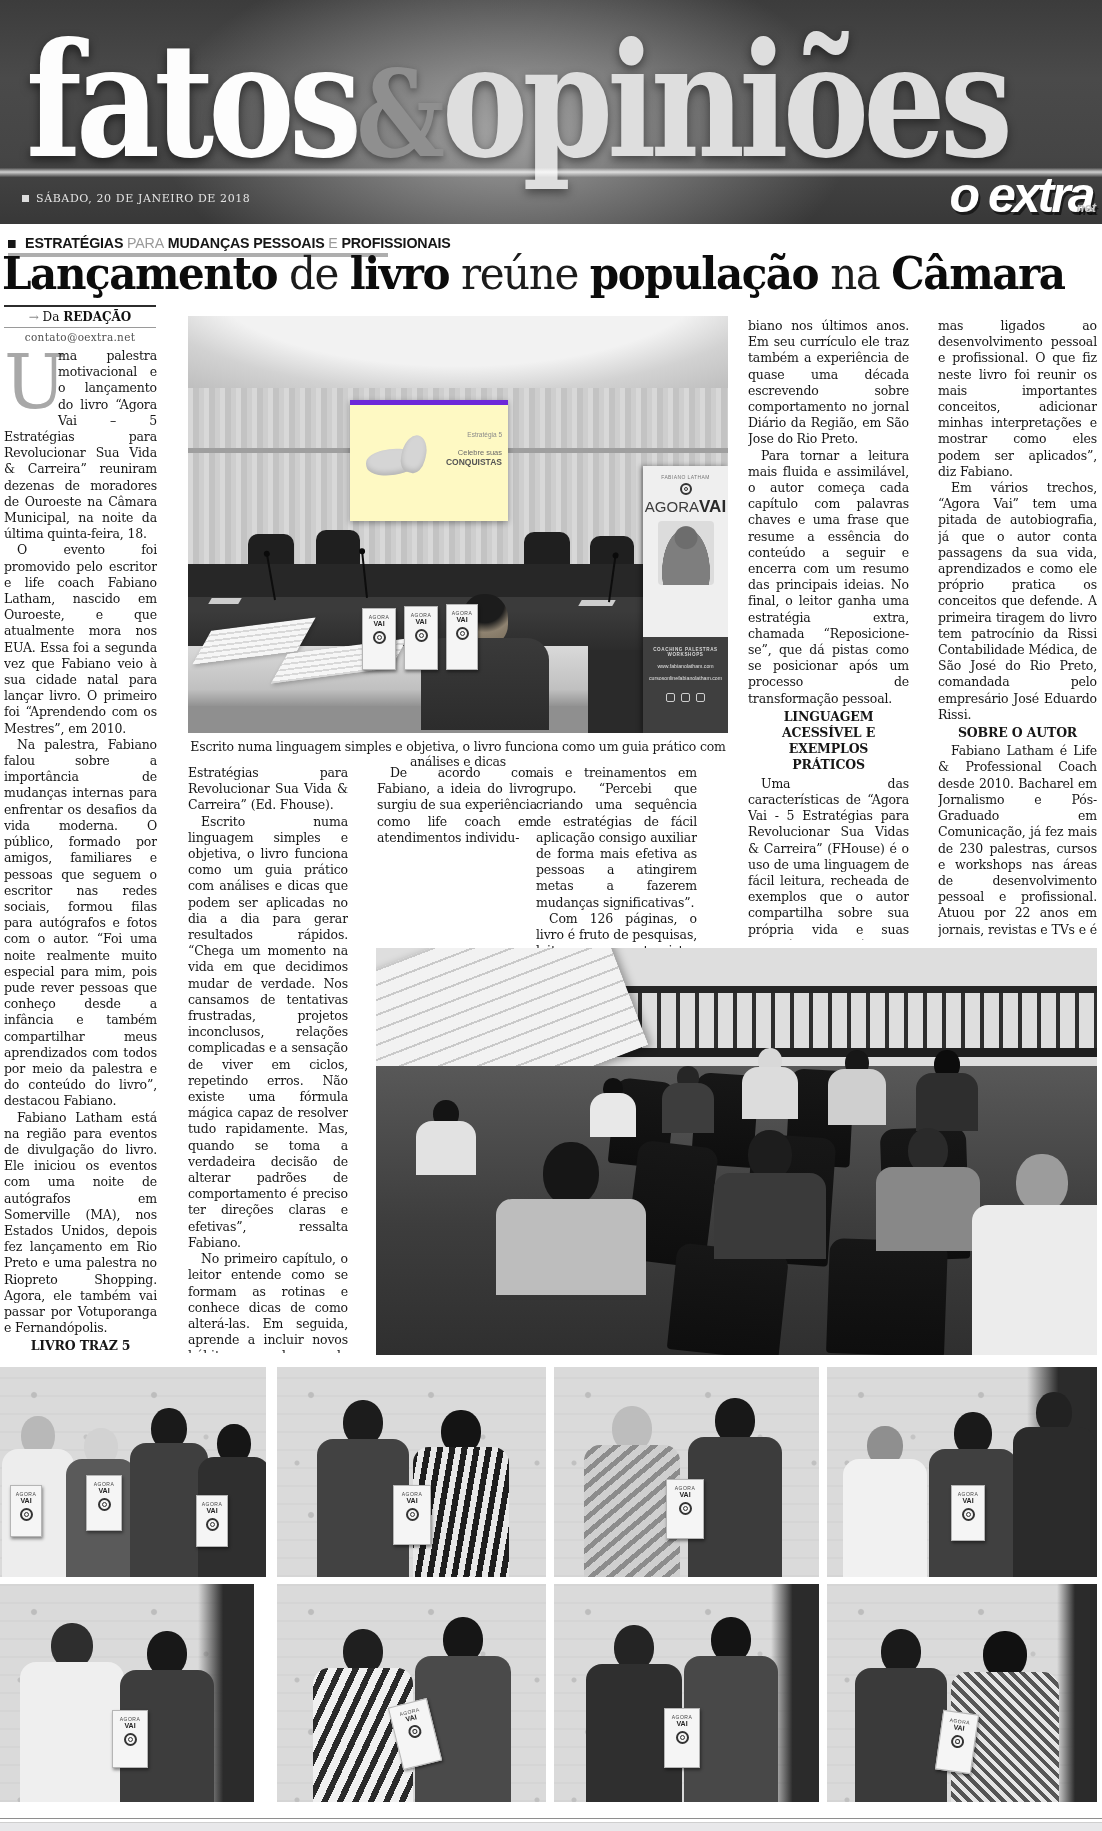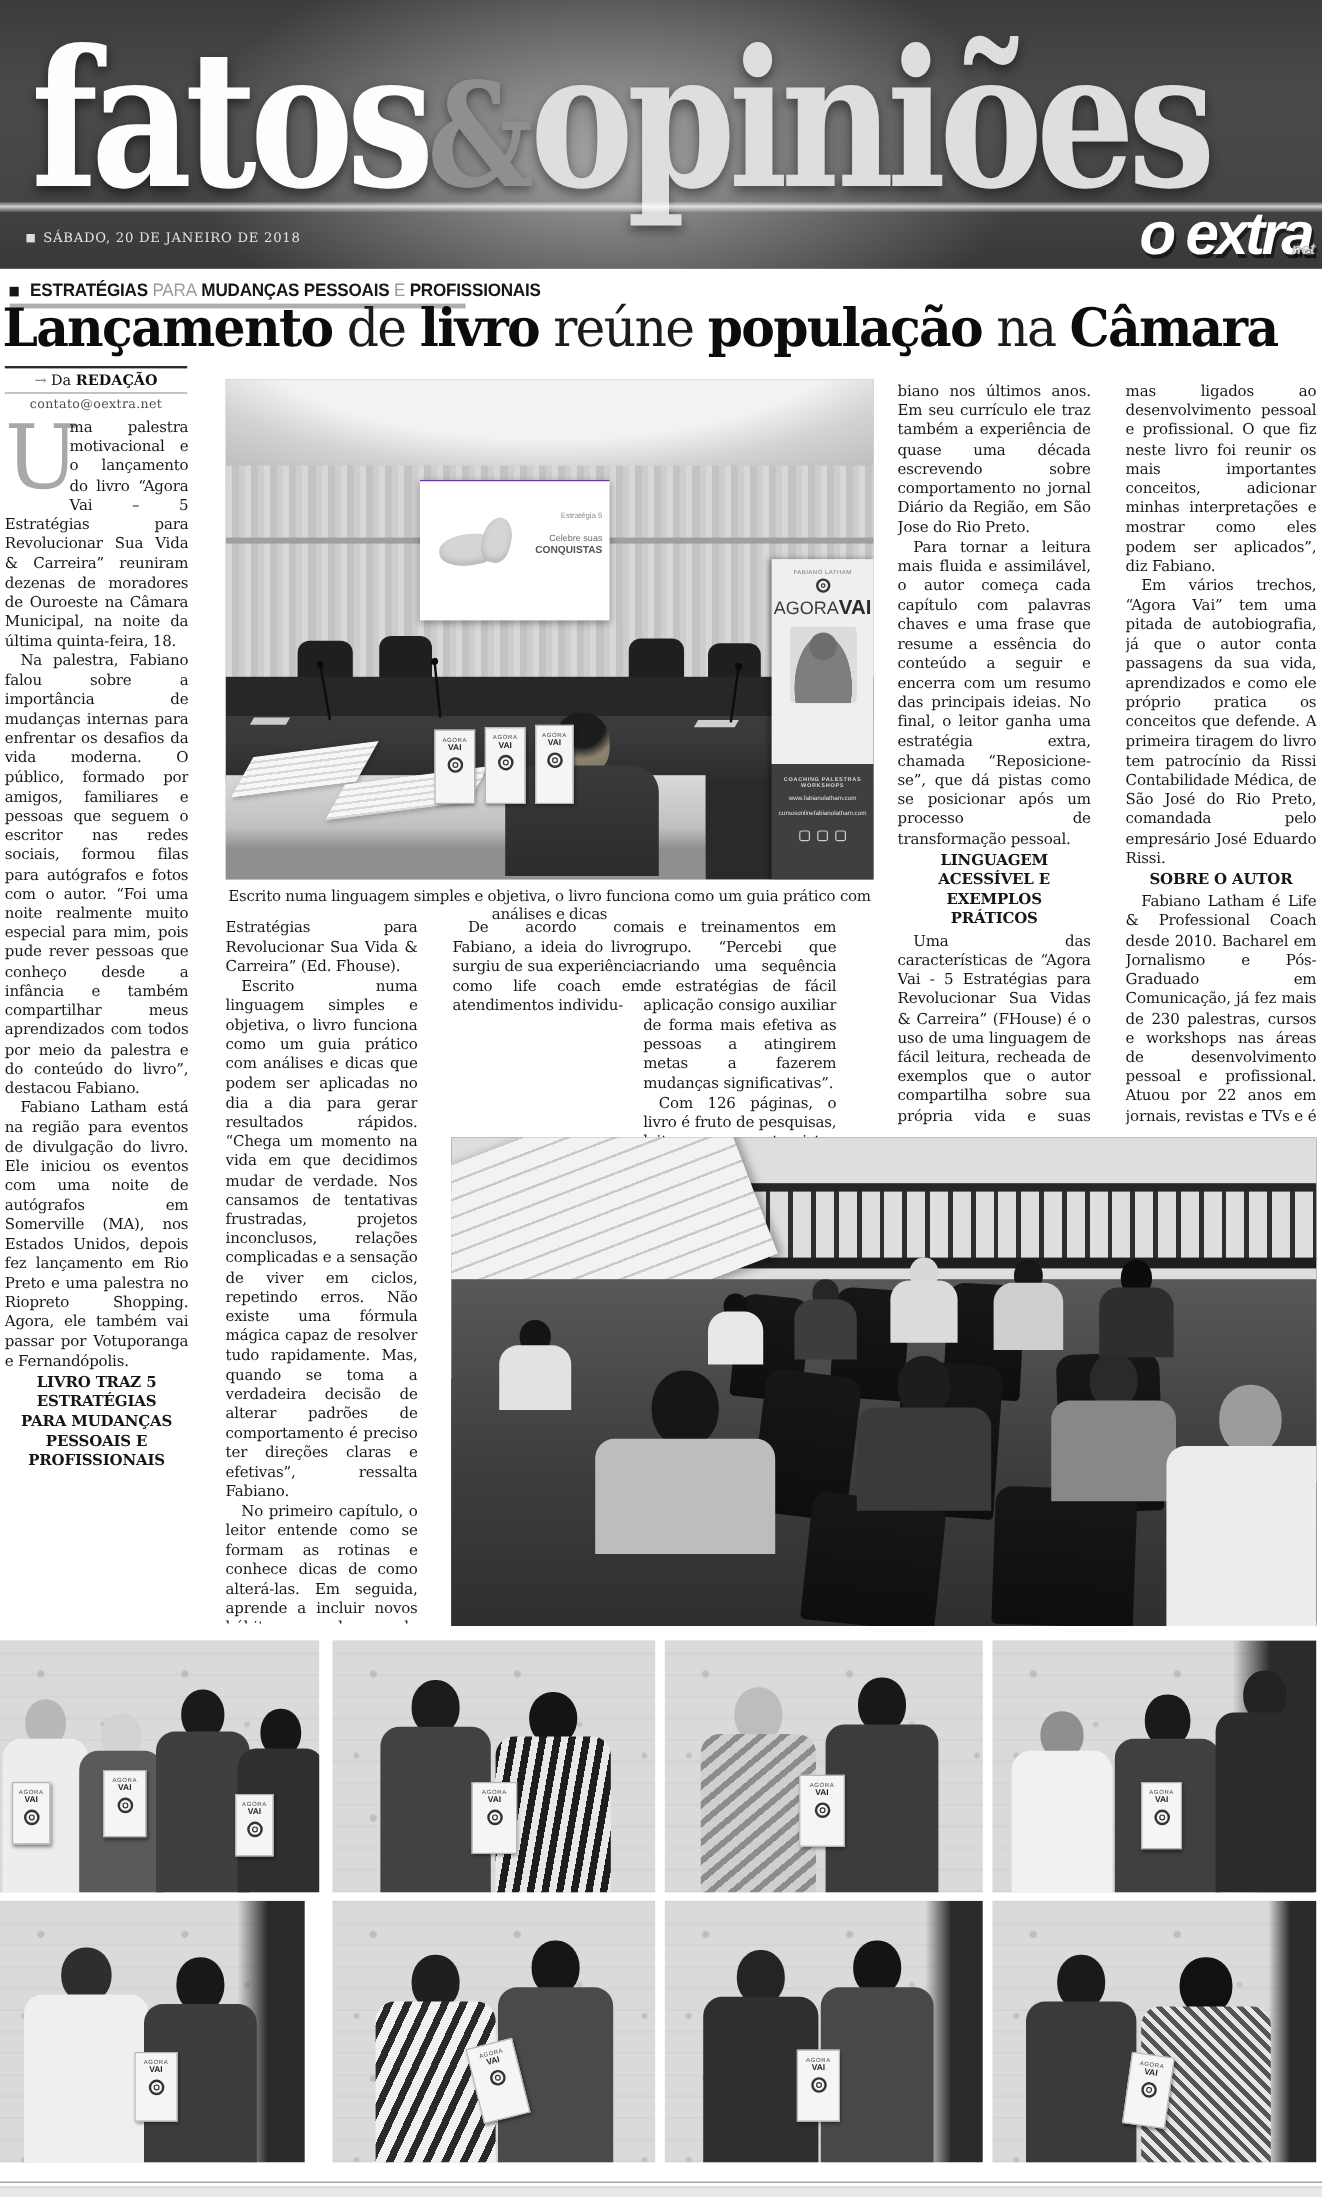--- a/index.html
+++ b/index.html
@@ -69,22 +69,22 @@
   .caption{position:absolute;left:188px;top:739px;width:540px;text-align:center;
     font-size:12.5px;letter-spacing:-.2px;color:#1a1a1a;}
 
   
   #main-photo{left:188px;top:316px;width:540px;height:417px;background:#b9b9b9;}
   .mp-ceiling{position:absolute;left:0;top:0;width:100%;height:86px;
     background:radial-gradient(ellipse 420px 150px at 50% -40px,#f2f2f2 60%,#d2d2d2 78%,#bdbdbd 100%);}
   .mp-curtain{position:absolute;left:0;top:72px;width:100%;height:190px;
     background:repeating-linear-gradient(90deg,#d8d8d8 0 5px,#c3c3c3 5px 11px,#cecece 11px 16px);}
   .mp-curtain-rod{position:absolute;left:0;top:132px;width:100%;height:5px;background:#9f9f9f;}
-  .mp-screen{position:absolute;left:162px;top:84px;width:158px;height:116px;background:#ffffff;
-    border-top:1px solid #6d28d9;box-shadow:0 2px 6px rgba(0,0,0,.35);}
+  .mp-screen{position:absolute;left:162px;top:84px;width:158px;height:116px;background:#fef9c3;
+    border-top:5px solid #6d28d9;box-shadow:0 2px 6px rgba(0,0,0,.35);}
   .mp-shoe{position:absolute;background:#d5d5d5;border-radius:45% 55% 50% 50%;box-shadow:inset 0 -3px 5px rgba(0,0,0,.15);}
   .mp-slidetext{position:absolute;right:6px;top:26px;width:64px;text-align:right;
     font-family:"Liberation Sans",sans-serif;color:#6a6a6a;}
   .mp-slidetext .k{font-size:6.5px;display:block;margin-bottom:10px;color:#8a8a8a;}
   .mp-slidetext .l1{font-size:7.5px;display:block;}
   .mp-slidetext .l2{font-size:8.5px;font-weight:bold;display:block;color:#555;}
   .mp-chair{position:absolute;background:#1f1f1f;border-radius:10px 10px 0 0;}
   .mp-dais{position:absolute;left:0;top:248px;width:100%;height:86px;
     background:linear-gradient(180deg,#272727 0 38%,#3b3b3b 38% 55%,#2c2c2c 100%);}
   .mp-desk-paper{position:absolute;background:#e7e7e7;transform:skewX(-30deg);opacity:.85;}
@@ -198,20 +198,21 @@
       <span class="arrow">→</span>
       <span>Da</span>
       <span class="lbl-b">REDAÇÃO</span>
     </div>
     <div class="rule-bot"></div>
     <div class="email">contato@oextra.net</div>
   </div>
 
   <div class="col" id="col1">
     <p class="noind"><span class="dropcap">U</span><span>ma palestra motivacional e o lançamento do livro “Agora Vai – 5 Estratégias para Revolucionar Sua Vida &amp; Carreira” reuniram dezenas de moradores de Ouroeste na Câmara Municipal, na noite da última quinta-feira, 18.</span></p>
+    <p>O evento foi promovido pelo escritor e life coach Fabiano Latham, nascido em Ouroeste, e que atualmente mora nos EUA. Essa foi a segunda vez que Fabiano veio à sua cidade natal para lançar livro. O primeiro foi “Aprendendo com os Mestres”, em 2010.</p>
     <p>Na palestra, Fabiano falou sobre a importância de mudanças internas para enfrentar os desafios da vida moderna. O público, formado por amigos, familiares e pessoas que seguem o escritor nas redes sociais, formou filas para autógrafos e fotos com o autor. “Foi uma noite realmente muito especial para mim, pois pude rever pessoas que conheço desde a infância e também compartilhar meus aprendizados com todos por meio da palestra e do conteúdo do livro”, destacou Fabiano.</p>
     <p>Fabiano Latham está na região para eventos de divulgação do livro. Ele iniciou os eventos com uma noite de autógrafos em Somerville (MA), nos Estados Unidos, depois fez lançamento em Rio Preto e uma palestra no Riopreto Shopping. Agora, ele também vai passar por Votuporanga e Fernandópolis.</p>
     <div class="subhead">LIVRO TRAZ 5 ESTRATÉGIAS PARA MUDANÇAS PESSOAIS E PROFISSIONAIS</div>
 
   </div>
 
   <div class="photo" id="main-photo">
     <div class="mp-ceiling"></div>
     <div class="mp-curtain"></div>
     <div class="mp-curtain-rod"></div>

